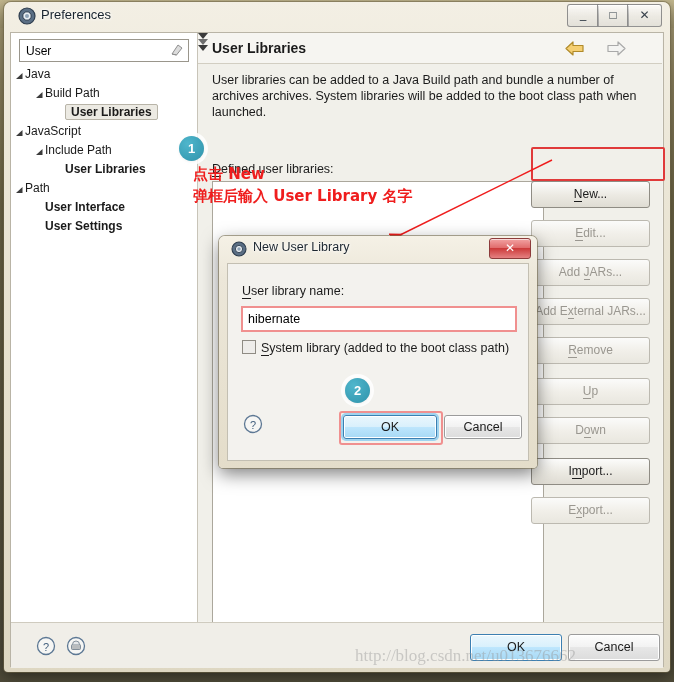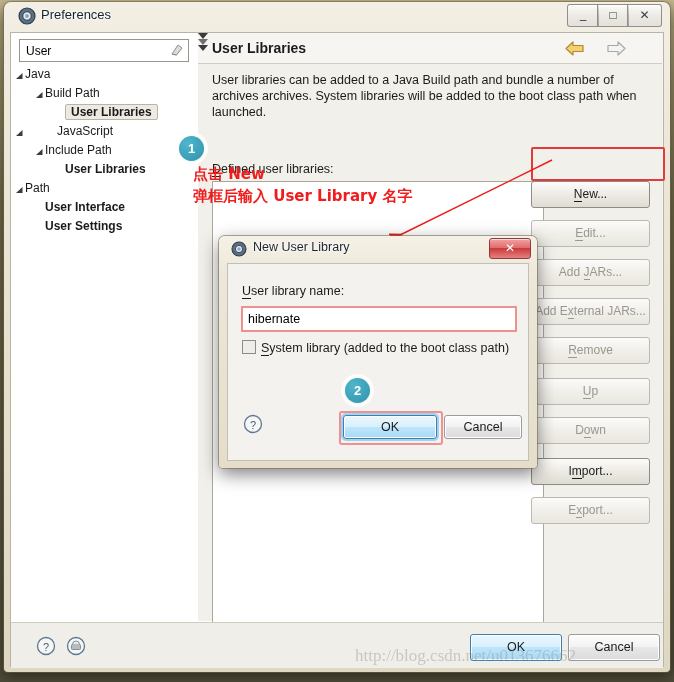--- a/index.html
+++ b/index.html
@@ -52,21 +52,21 @@
   
   #prefs-client{
     position:absolute;left:6px;top:30px;width:652px;height:634px;
     background:#f4f3ee;
     border:1px solid #b9b4a6;
     border-bottom:none;
   }
   
   #tree-panel{
     position:absolute;left:0;top:0;width:186px;height:620px;
-    background:#fff;border-right:1px solid #c8c4b8;padding-left:35px;
+    background:#fff;border-right:1px solid #c8c4b8;
   }
   #filter-wrap{
     position:absolute;left:8px;top:6px;width:168px;height:21px;
     border:1px solid #9a968c;background:#fff;
   }
   #filter-input{
     position:absolute;left:4px;top:2px;width:136px;height:16px;border:none;outline:none;
     font-family:"Liberation Sans",sans-serif;font-size:12px;color:#000;background:transparent;
   }
   #filter-clear{position:absolute;right:4px;top:3px;width:14px;height:14px;}
@@ -267,21 +267,21 @@
               </svg></span>
             <span class="tl" style="left: 34px;">Build Path</span>
           </div>
           <div class="tnode sel">
             <span class="tl" style="left: 54px;">User Libraries</span>
           </div>
           <div class="tnode">
             <span class="tw" style="left: 4px;"><svg width="9" height="9" viewBox="0 0 9 9">
                 <path d="M1 7 L7.5 7 L7.5 1 Z" fill="#3b3b3b"></path>
               </svg></span>
-            <span class="tl" style="left: 14px; margin-left: 32px;">JavaScript</span>
+            <span class="tl" style="left: 14px;">JavaScript</span>
           </div>
           <div class="tnode">
             <span class="tw" style="left: 24px;"><svg width="9" height="9" viewBox="0 0 9 9">
                 <path d="M1 7 L7.5 7 L7.5 1 Z" fill="#3b3b3b"></path>
               </svg></span>
             <span class="tl" style="left: 34px;">Include Path</span>
           </div>
           <div class="tnode bold">
             <span class="tl" style="left: 54px;">User Libraries</span>
           </div>

